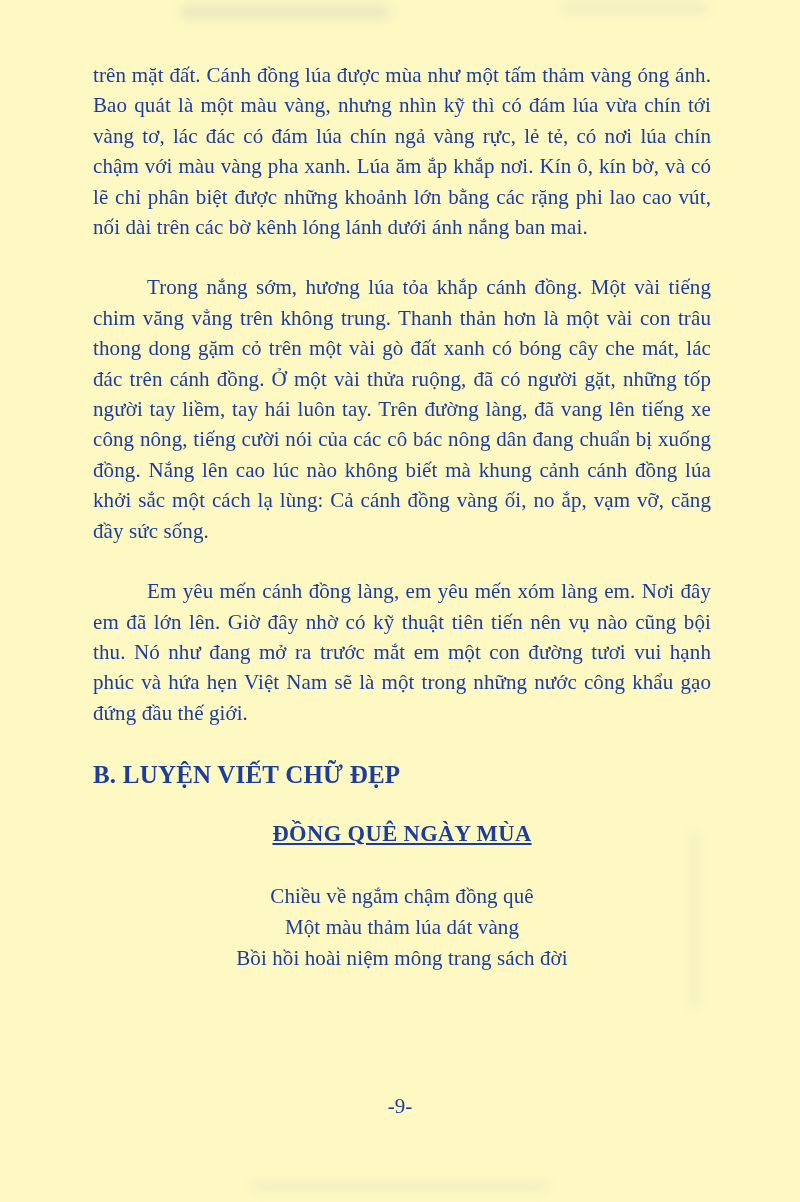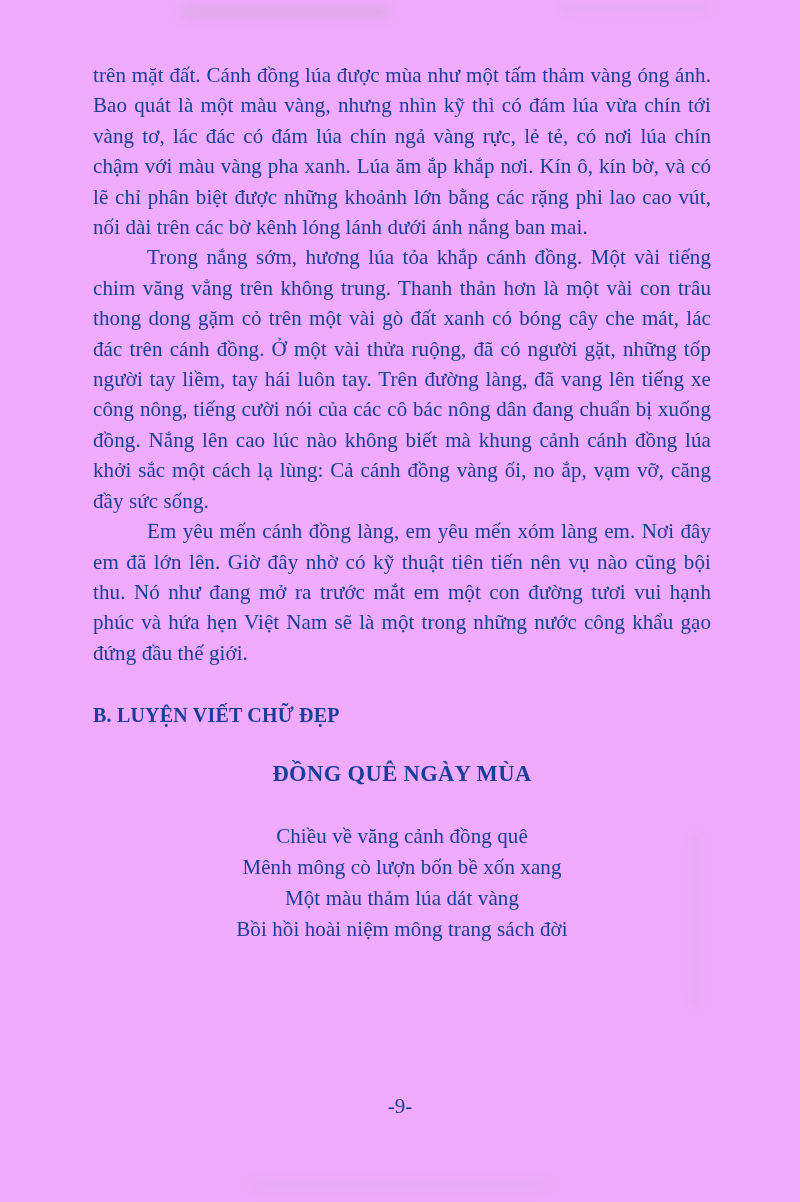--- a/index.html
+++ b/index.html
@@ -10,21 +10,21 @@
   body {
     width: 800px;
     height: 1202px;
     position: relative;
     overflow: hidden;
     font-family: "Liberation Serif", "DejaVu Serif", serif;
   }
   .page {
     position: absolute;
     inset: 0;
-    background: #f0abfc;
+    background: #fef9c3;
     color: var(--ink, #1c3d9c);
   }
   
   .artifact {
     position: absolute;
     background: #9aa0a6;
     opacity: 0.18;
     filter: blur(6px);
     border-radius: 6px;
     pointer-events: none;
@@ -41,34 +41,35 @@
     width: 618px;
     font-size: 21px;
     line-height: 30.4px;
     letter-spacing: 0.1px;
   }
   .para {
     margin: 0;
     text-align: justify;
     text-justify: inter-word;
   }
-  .para.indent { text-indent: 54px; }
+  .para.indent { text-indent: 54px; margin-top: 30px; }
 
   .section-heading {
     margin: 32px 0 0 0;
     font-weight: bold;
-    font-size: 20px;
+    font-size: 25px;
     letter-spacing: 0.2px;
   }
   .poem-title {
     margin: 28px 0 0 0;
     font-weight: bold;
     font-size: 22.5px;
     text-align: center;
     letter-spacing: 0.4px;
+    text-decoration: underline;
   }
   .poem {
     margin-top: 32px;
     text-align: center;
     font-size: 21px;
     line-height: 31px;
   }
   .stanza { margin: 0 0 31px 0; }
   .poem-line { margin: 0; }
 
@@ -99,22 +100,21 @@
     <p class="para indent">Trong nắng sớm, hương lúa tỏa khắp cánh đồng. Một vài tiếng chim văng vẳng trên không trung. Thanh thản hơn là một vài con trâu thong dong gặm cỏ trên một vài gò đất xanh có bóng cây che mát, lác đác trên cánh đồng. Ở một vài thửa ruộng, đã có người gặt, những tốp người tay liềm, tay hái luôn tay. Trên đường làng, đã vang lên tiếng xe công nông, tiếng cười nói của các cô bác nông dân đang chuẩn bị xuống đồng. Nắng lên cao lúc nào không biết mà khung cảnh cánh đồng lúa khởi sắc một cách lạ lùng: Cả cánh đồng vàng ối, no ắp, vạm vỡ, căng đầy sức sống.</p>
 
     <p class="para indent">Em yêu mến cánh đồng làng, em yêu mến xóm làng em. Nơi đây em đã lớn lên. Giờ đây nhờ có kỹ thuật tiên tiến nên vụ nào cũng bội thu. Nó như đang mở ra trước mắt em một con đường tươi vui hạnh phúc và hứa hẹn Việt Nam sẽ là một trong những nước công khẩu gạo đứng đầu thế giới.</p>
 
     <h2 class="section-heading">B. LUYỆN VIẾT CHỮ ĐẸP</h2>
 
     <h3 class="poem-title">ĐỒNG QUÊ NGÀY MÙA</h3>
 
     <div class="poem">
       <div class="stanza">
-        <p class="poem-line">Chiều về văng cảnh đồng quê</p>
-        <p class="poem-line">Mênh mông cò lượn bốn bề xốn xang</p>
+        <p class="poem-line">Chiều về ngắm chậm đồng quê</p>
         <p class="poem-line">Một màu thảm lúa dát vàng</p>
         <p class="poem-line">Bồi hồi hoài niệm mông trang sách đời</p>
       </div>
     </div>
 
   </div>
 
   <div class="page-number">-9-</div>
 
 </div>

